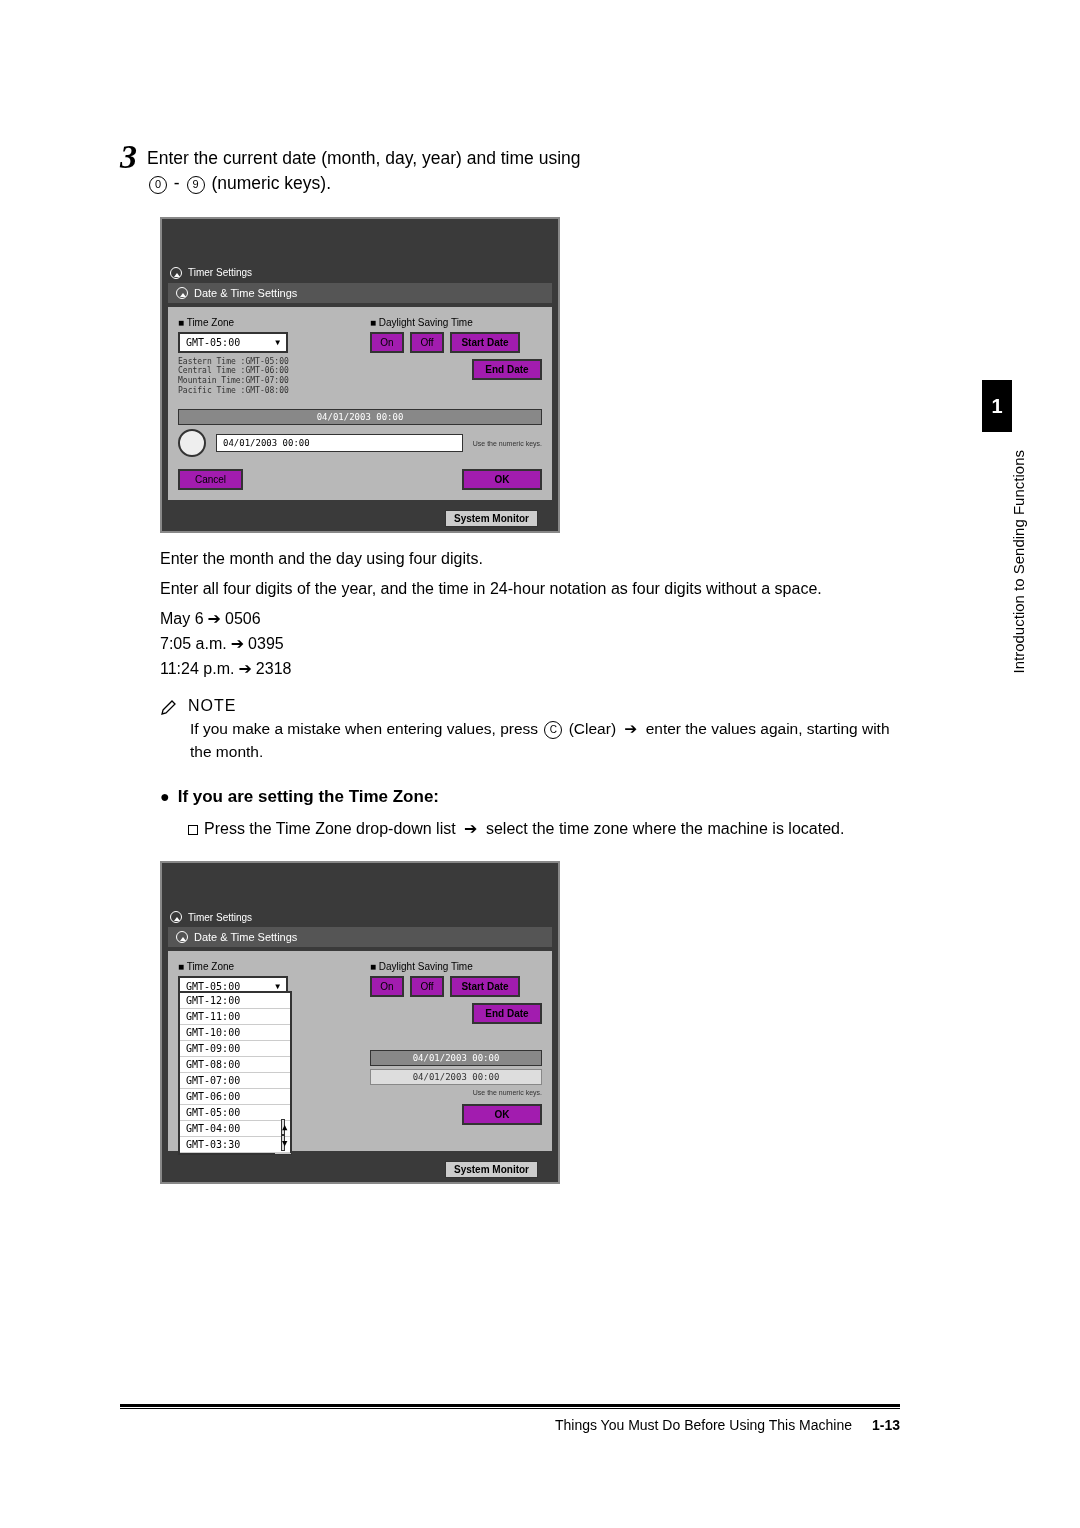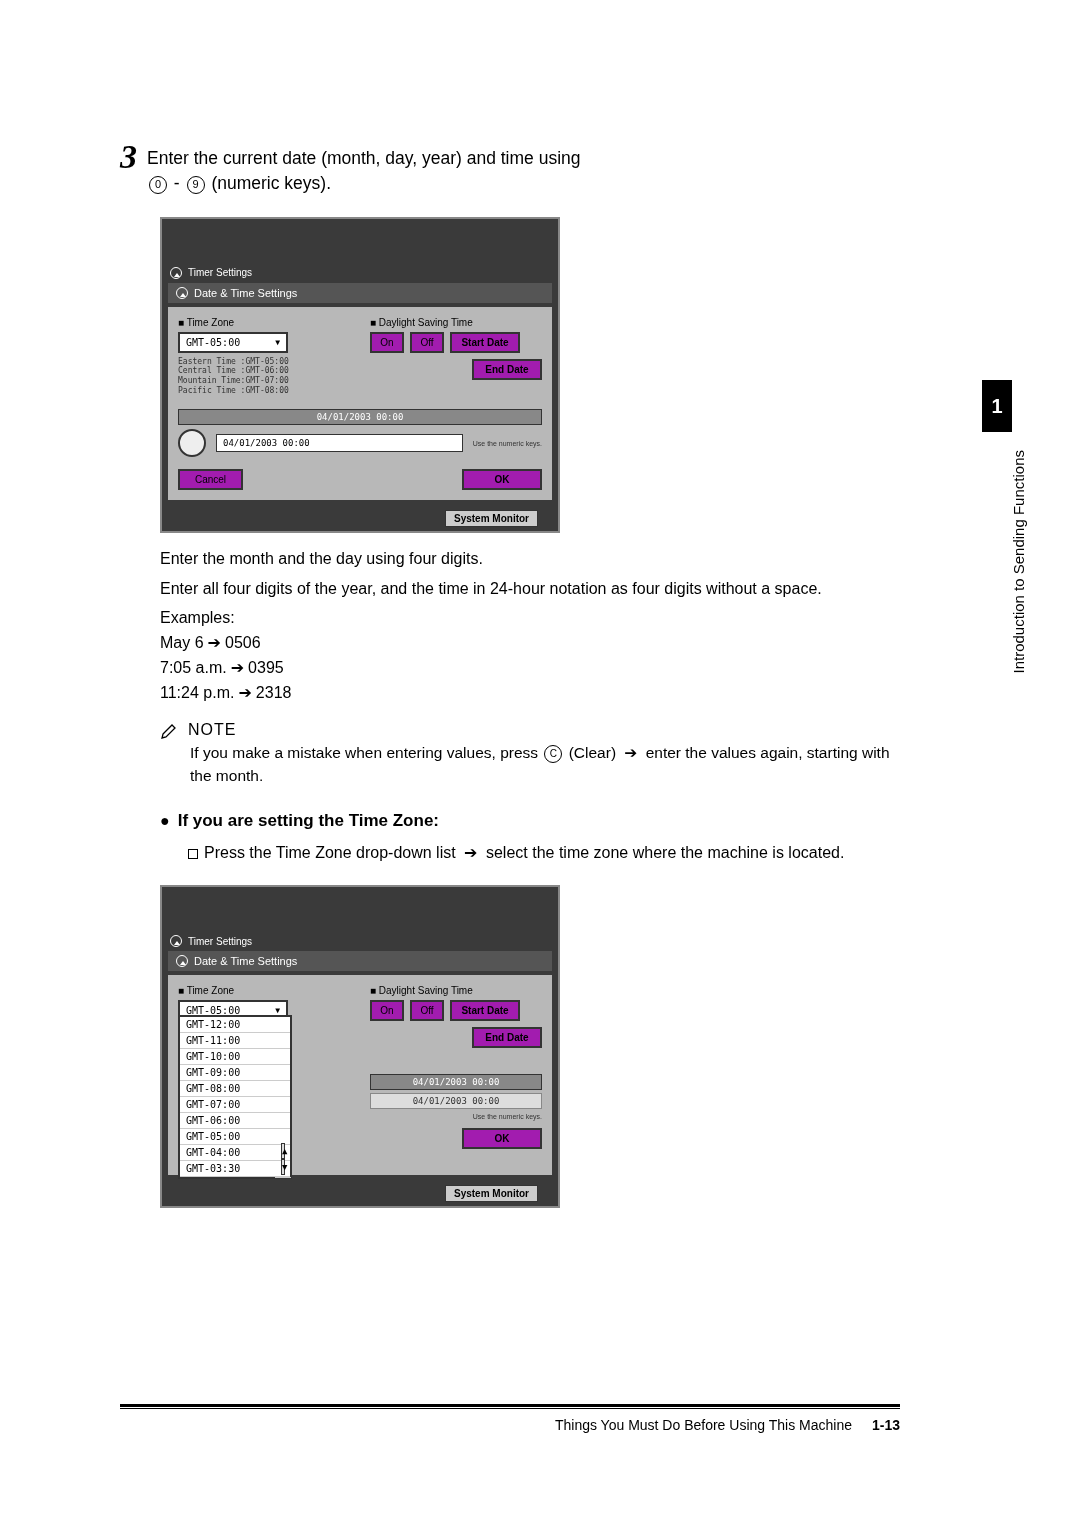--- a/index.html
+++ b/index.html
@@ -126,21 +126,20 @@
       <div class="scr-footer">
           <div class="scr-sysmon">System Monitor</div>
         </div>
     </div>
   </div>
 
   <div class="body-text">Enter the month and the day using four digits.</div>
   <div class="body-text">Enter all four digits of the year, and the time in 24-hour notation as four digits without a space.</div>
 
   <div class="examples">
-    <div>Examples:</div>
     <div class="ex-line"><span>May 6</span><span class="arrow">➔</span><span>0506</span></div>
     <div class="ex-line"><span>7:05 a.m.</span><span class="arrow">➔</span><span>0395</span></div>
     <div class="ex-line"><span>11:24 p.m.</span><span class="arrow">➔</span><span>2318</span></div>
   </div>
 
   <div class="note-row">
     <span class="note-icon">
         <svg width="20" height="20" viewBox="0 0 20 20">
           <path d="M3 14 L12 5 L15 8 L6 17 L2 18 L3 14 Z" fill="none" stroke="#000" stroke-width="1.3"></path>
         </svg>

